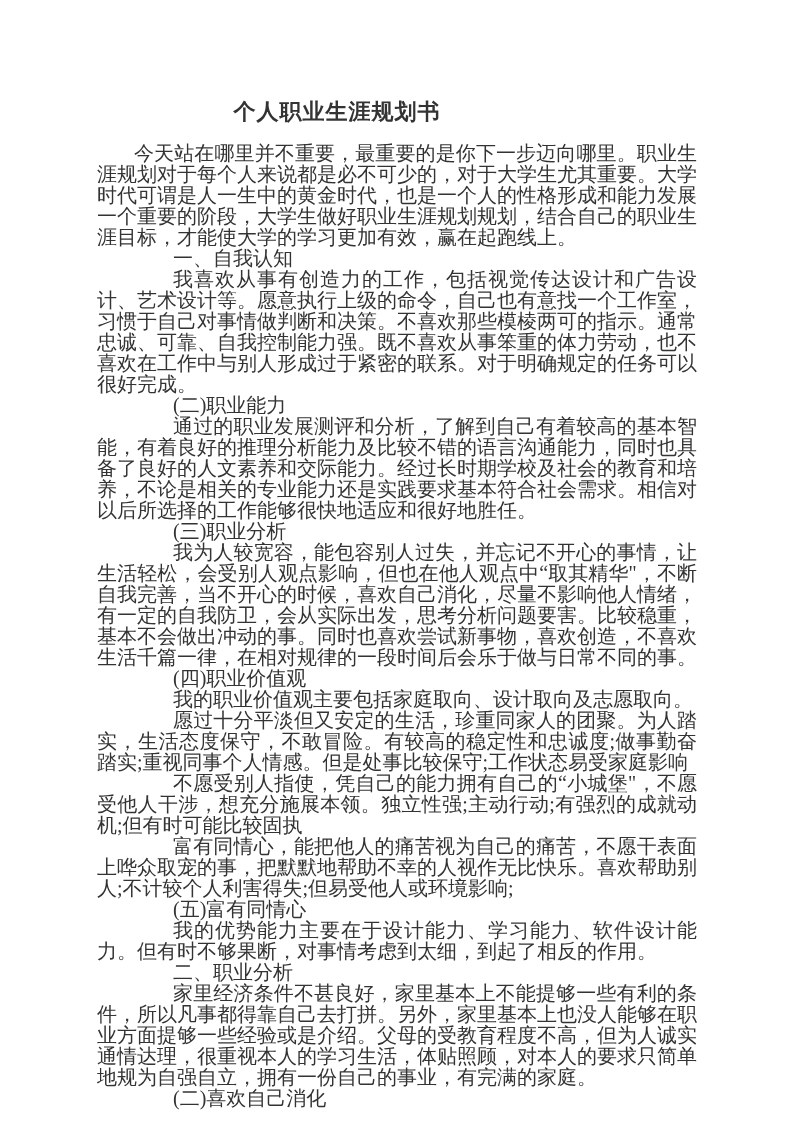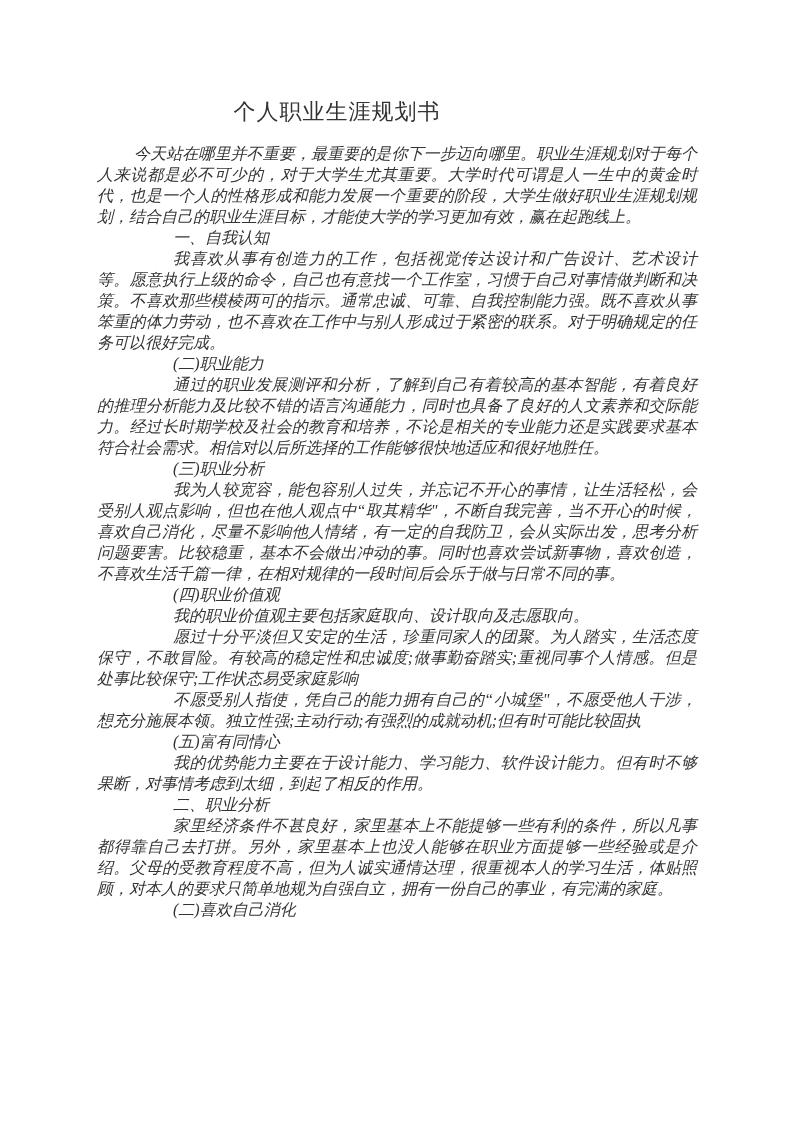--- a/index.html
+++ b/index.html
@@ -16,39 +16,38 @@
     box-sizing: border-box;
     padding: 98px 96px 0 97px;
     font-family: "Liberation Serif", "DejaVu Serif", serif;
     color: #333333;
   }
   .doc-title {
     margin: 0 0 17px 0;
     padding: 0 120px 0 0;
     font-size: 22px;
     line-height: 28px;
-    font-weight: normal;
+    font-weight: bold;
     text-align: center;
     color: #333333;
     letter-spacing: 1px;
   }
   .doc-body {
     width: 600px;
   }
   .doc-body p {
     margin: 0;
     padding: 0;
-    font-size: 16px;
+    font-size: 20px;
     line-height: 21px;
     text-align: justify;
     text-justify: inter-character;
     word-break: break-all;
     overflow-wrap: anywhere;
     color: #333333;
-    font-style: italic;
   }
   .doc-body p.indent-first {
     text-indent: 37px;
   }
   .doc-body p.indent-deep {
     text-indent: 76px;
   }
 </style>
 </head>
 <body>
@@ -60,19 +59,20 @@
     <p class="indent-deep">一、自我认知</p>
     <p class="indent-deep">我喜欢从事有创造力的工作，包括视觉传达设计和广告设计、艺术设计等。愿意执行上级的命令，自己也有意找一个工作室，习惯于自己对事情做判断和决策。不喜欢那些模棱两可的指示。通常忠诚、可靠、自我控制能力强。既不喜欢从事笨重的体力劳动，也不喜欢在工作中与别人形成过于紧密的联系。对于明确规定的任务可以很好完成。</p>
     <p class="indent-deep">(二)职业能力</p>
     <p class="indent-deep">通过的职业发展测评和分析，了解到自己有着较高的基本智能，有着良好的推理分析能力及比较不错的语言沟通能力，同时也具备了良好的人文素养和交际能力。经过长时期学校及社会的教育和培养，不论是相关的专业能力还是实践要求基本符合社会需求。相信对以后所选择的工作能够很快地适应和很好地胜任。</p>
     <p class="indent-deep">(三)职业分析</p>
     <p class="indent-deep">我为人较宽容，能包容别人过失，并忘记不开心的事情，让生活轻松，会受别人观点影响，但也在他人观点中“取其精华"，不断自我完善，当不开心的时候，喜欢自己消化，尽量不影响他人情绪，有一定的自我防卫，会从实际出发，思考分析问题要害。比较稳重，基本不会做出冲动的事。同时也喜欢尝试新事物，喜欢创造，不喜欢生活千篇一律，在相对规律的一段时间后会乐于做与日常不同的事。</p>
     <p class="indent-deep">(四)职业价值观</p>
     <p class="indent-deep">我的职业价值观主要包括家庭取向、设计取向及志愿取向。</p>
     <p class="indent-deep">愿过十分平淡但又安定的生活，珍重同家人的团聚。为人踏实，生活态度保守，不敢冒险。有较高的稳定性和忠诚度;做事勤奋踏实;重视同事个人情感。但是处事比较保守;工作状态易受家庭影响</p>
     <p class="indent-deep">不愿受别人指使，凭自己的能力拥有自己的“小城堡"，不愿受他人干涉，想充分施展本领。独立性强;主动行动;有强烈的成就动机;但有时可能比较固执</p>
+    <p class="indent-deep">富有同情心，能把他人的痛苦视为自己的痛苦，不愿干表面上哗众取宠的事，把默默地帮助不幸的人视作无比快乐。喜欢帮助别人;不计较个人利害得失;但易受他人或环境影响;</p>
     <p class="indent-deep">(五)富有同情心</p>
     <p class="indent-deep">我的优势能力主要在于设计能力、学习能力、软件设计能力。但有时不够果断，对事情考虑到太细，到起了相反的作用。</p>
     <p class="indent-deep">二、职业分析</p>
     <p class="indent-deep">家里经济条件不甚良好，家里基本上不能提够一些有利的条件，所以凡事都得靠自己去打拼。另外，家里基本上也没人能够在职业方面提够一些经验或是介绍。父母的受教育程度不高，但为人诚实通情达理，很重视本人的学习生活，体贴照顾，对本人的要求只简单地规为自强自立，拥有一份自己的事业，有完满的家庭。</p>
     <p class="indent-deep">(二)喜欢自己消化</p>
   </div>
 </div>
 
 </body></html>

